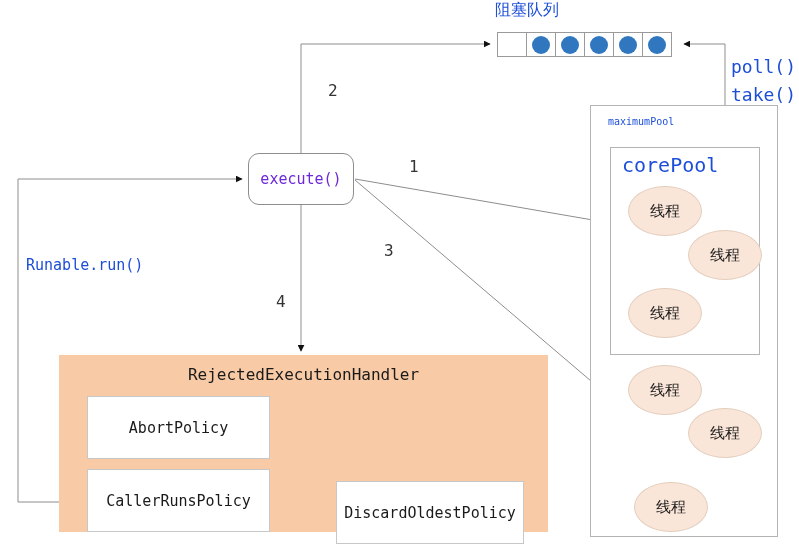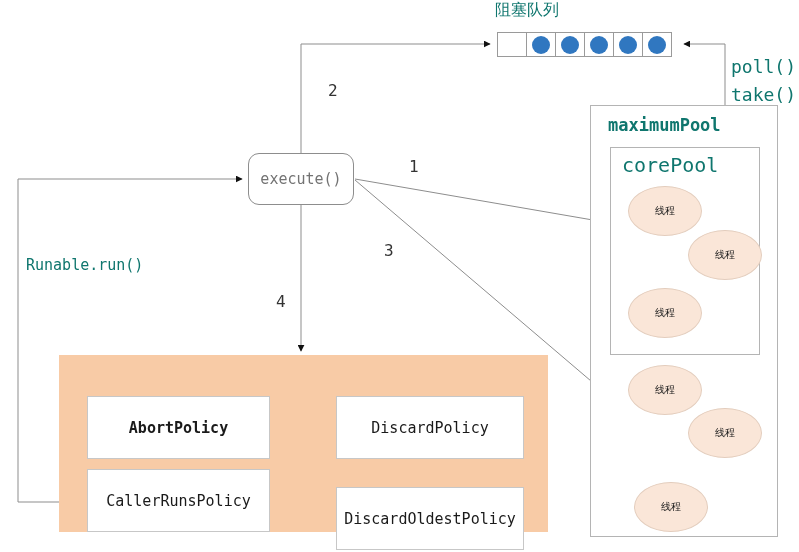--- a/index.html
+++ b/index.html
@@ -18,21 +18,21 @@
   svg.layer {
     position: absolute;
     left: 0;
     top: 0;
     width: 799px;
     height: 552px;
     pointer-events: none;
   }
   .lbl {
     position: absolute;
-    color: #0f766e;
+    color: #1d4ed8;
     white-space: nowrap;
     line-height: 1;
   }
 
   
   #queue-title {
     left: 495px;
     top: 2px;
     font-family: "DejaVu Sans", "Liberation Sans", sans-serif;
     font-size: 16px;
@@ -69,40 +69,39 @@
     top: 153px;
     width: 106px;
     height: 52px;
     border: 1px solid #8d8d8d;
     border-radius: 11px;
     background: #ffffff;
     display: flex;
     align-items: center;
     justify-content: center;
     font-size: 15px;
-    color: #737373;
+    color: #6d28d9;
     box-sizing: border-box;
   }
 
   
   #maximum-pool {
     position: absolute;
     left: 590px;
     top: 105px;
     width: 188px;
     height: 432px;
     border: 1px solid #b4b4b4;
     background: #ffffff;
     box-sizing: border-box;
   }
   #maximum-pool-label {
     left: 608px;
     top: 117px;
-    font-size: 17px;
-    font-weight: bold;
+    font-size: 10px;
   }
   #core-pool {
     position: absolute;
     left: 610px;
     top: 147px;
     width: 150px;
     height: 208px;
     border: 1px solid #b4b4b4;
     background: #ffffff;
     box-sizing: border-box;
@@ -116,21 +115,21 @@
     position: absolute;
     width: 74px;
     height: 50px;
     border-radius: 50%;
     background: #FAE6D8;
     border: 1px solid #e3cdbd;
     display: flex;
     align-items: center;
     justify-content: center;
     font-family: "DejaVu Sans", "Liberation Sans", sans-serif;
-    font-size: 10px;
+    font-size: 15px;
     color: #1a1a1a;
     box-sizing: border-box;
   }
 
   
   #handler-box {
     position: absolute;
     left: 59px;
     top: 355px;
     width: 489px;
@@ -253,20 +252,20 @@
 
   <div class="thread-ellipse" style="left:628px; top:186px;">线程</div>
   <div class="thread-ellipse" style="left:688px; top:230px;">线程</div>
   <div class="thread-ellipse" style="left:628px; top:288px;">线程</div>
 
   <div class="thread-ellipse" style="left:628px; top:365px;">线程</div>
   <div class="thread-ellipse" style="left:688px; top:408px;">线程</div>
   <div class="thread-ellipse" style="left:634px; top:482px;">线程</div>
 
   <div id="handler-box">
-
-    <div class="policy-box" style="left:28px; top:41px; width:183px;font-weight:bold;">AbortPolicy</div>
-    <div class="policy-box" style="left:277px; top:41px; width:188px;">DiscardPolicy</div>
+    <div id="handler-title">RejectedExecutionHandler</div>
+
+    <div class="policy-box" style="left:28px; top:41px; width:183px;">AbortPolicy</div>
     <div class="policy-box" style="left:28px; top:114px; width:183px;">CallerRunsPolicy</div>
-    <div class="policy-box" style="left:277px; top:132px; width:188px;">DiscardOldestPolicy</div>
+    <div class="policy-box" style="left:277px; top:126px; width:188px;">DiscardOldestPolicy</div>
   </div>
 
 </div>
 
 </body></html>

